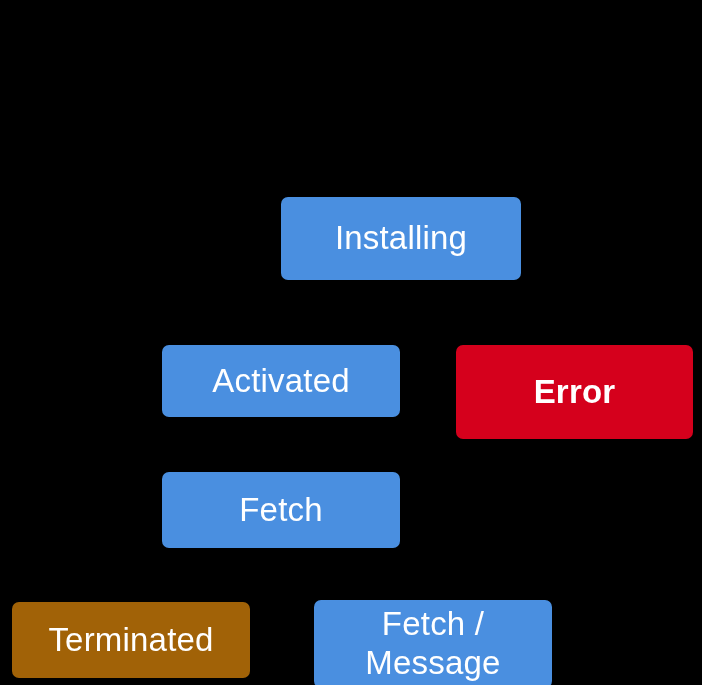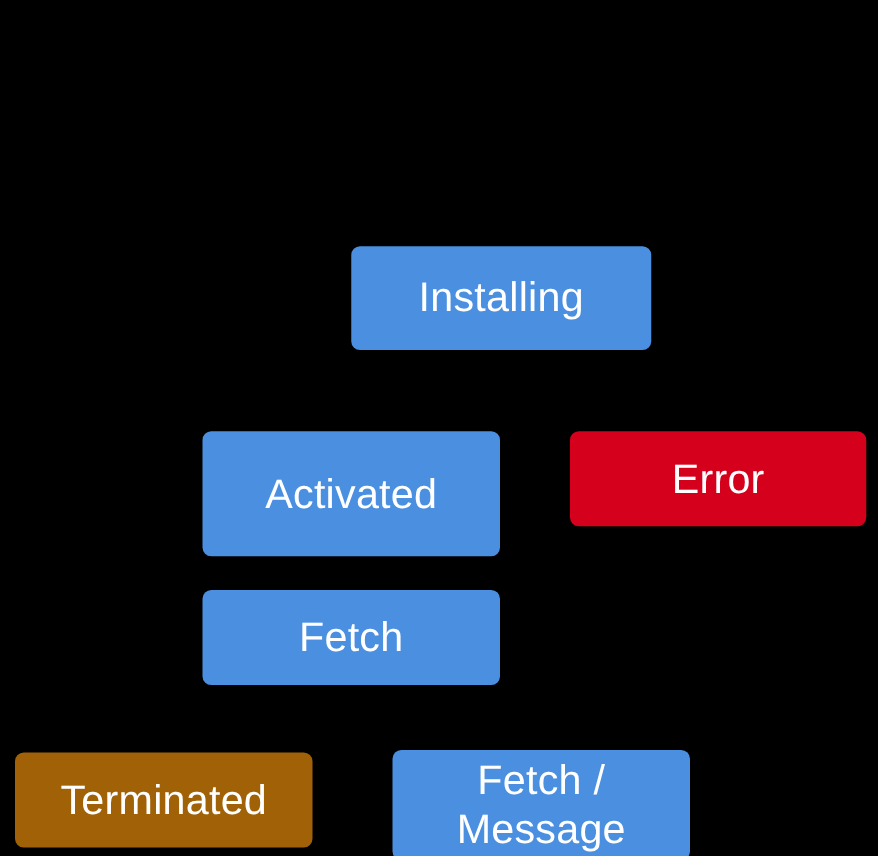--- a/index.html
+++ b/index.html
@@ -83,25 +83,25 @@
 </style>
 </head>
 <body>
 
 <div id="diagram-canvas" style="background: rgb(0, 0, 0);">
 
   <div class="state-node node-installing" style="left: 281px; top: 157px; width: 240px; height: 83px; background: rgb(74, 143, 224);">
     <span>Installing</span>
   </div>
 
-  <div class="state-node node-activated" style="left: 162px; top: 305px; width: 238px; height: 100px; background: rgb(74, 143, 224);">
+  <div class="state-node node-activated" style="left: 162px; top: 305px; width: 238px; height: 72px; background: rgb(74, 143, 224);">
     <span>Activated</span>
   </div>
 
-  <div class="state-node node-error" style="left: 456px; top: 305px; width: 237px; height: 76px; background: rgb(213, 0, 28);">
+  <div class="state-node node-error" style="left: 456px; top: 305px; width: 237px; height: 94px; background: rgb(213, 0, 28); font-weight: bold;">
     <span>Error</span>
   </div>
 
   <div class="state-node node-idle" style="left: 162px; top: 432px; width: 238px; height: 76px; background: rgb(74, 143, 224);">
     <span>Fetch</span>
   </div>
 
   <div class="state-node node-terminated" style="left: 12px; top: 562px; width: 238px; height: 76px; background: #a16207;">
     <span>Terminated</span>
   </div>

